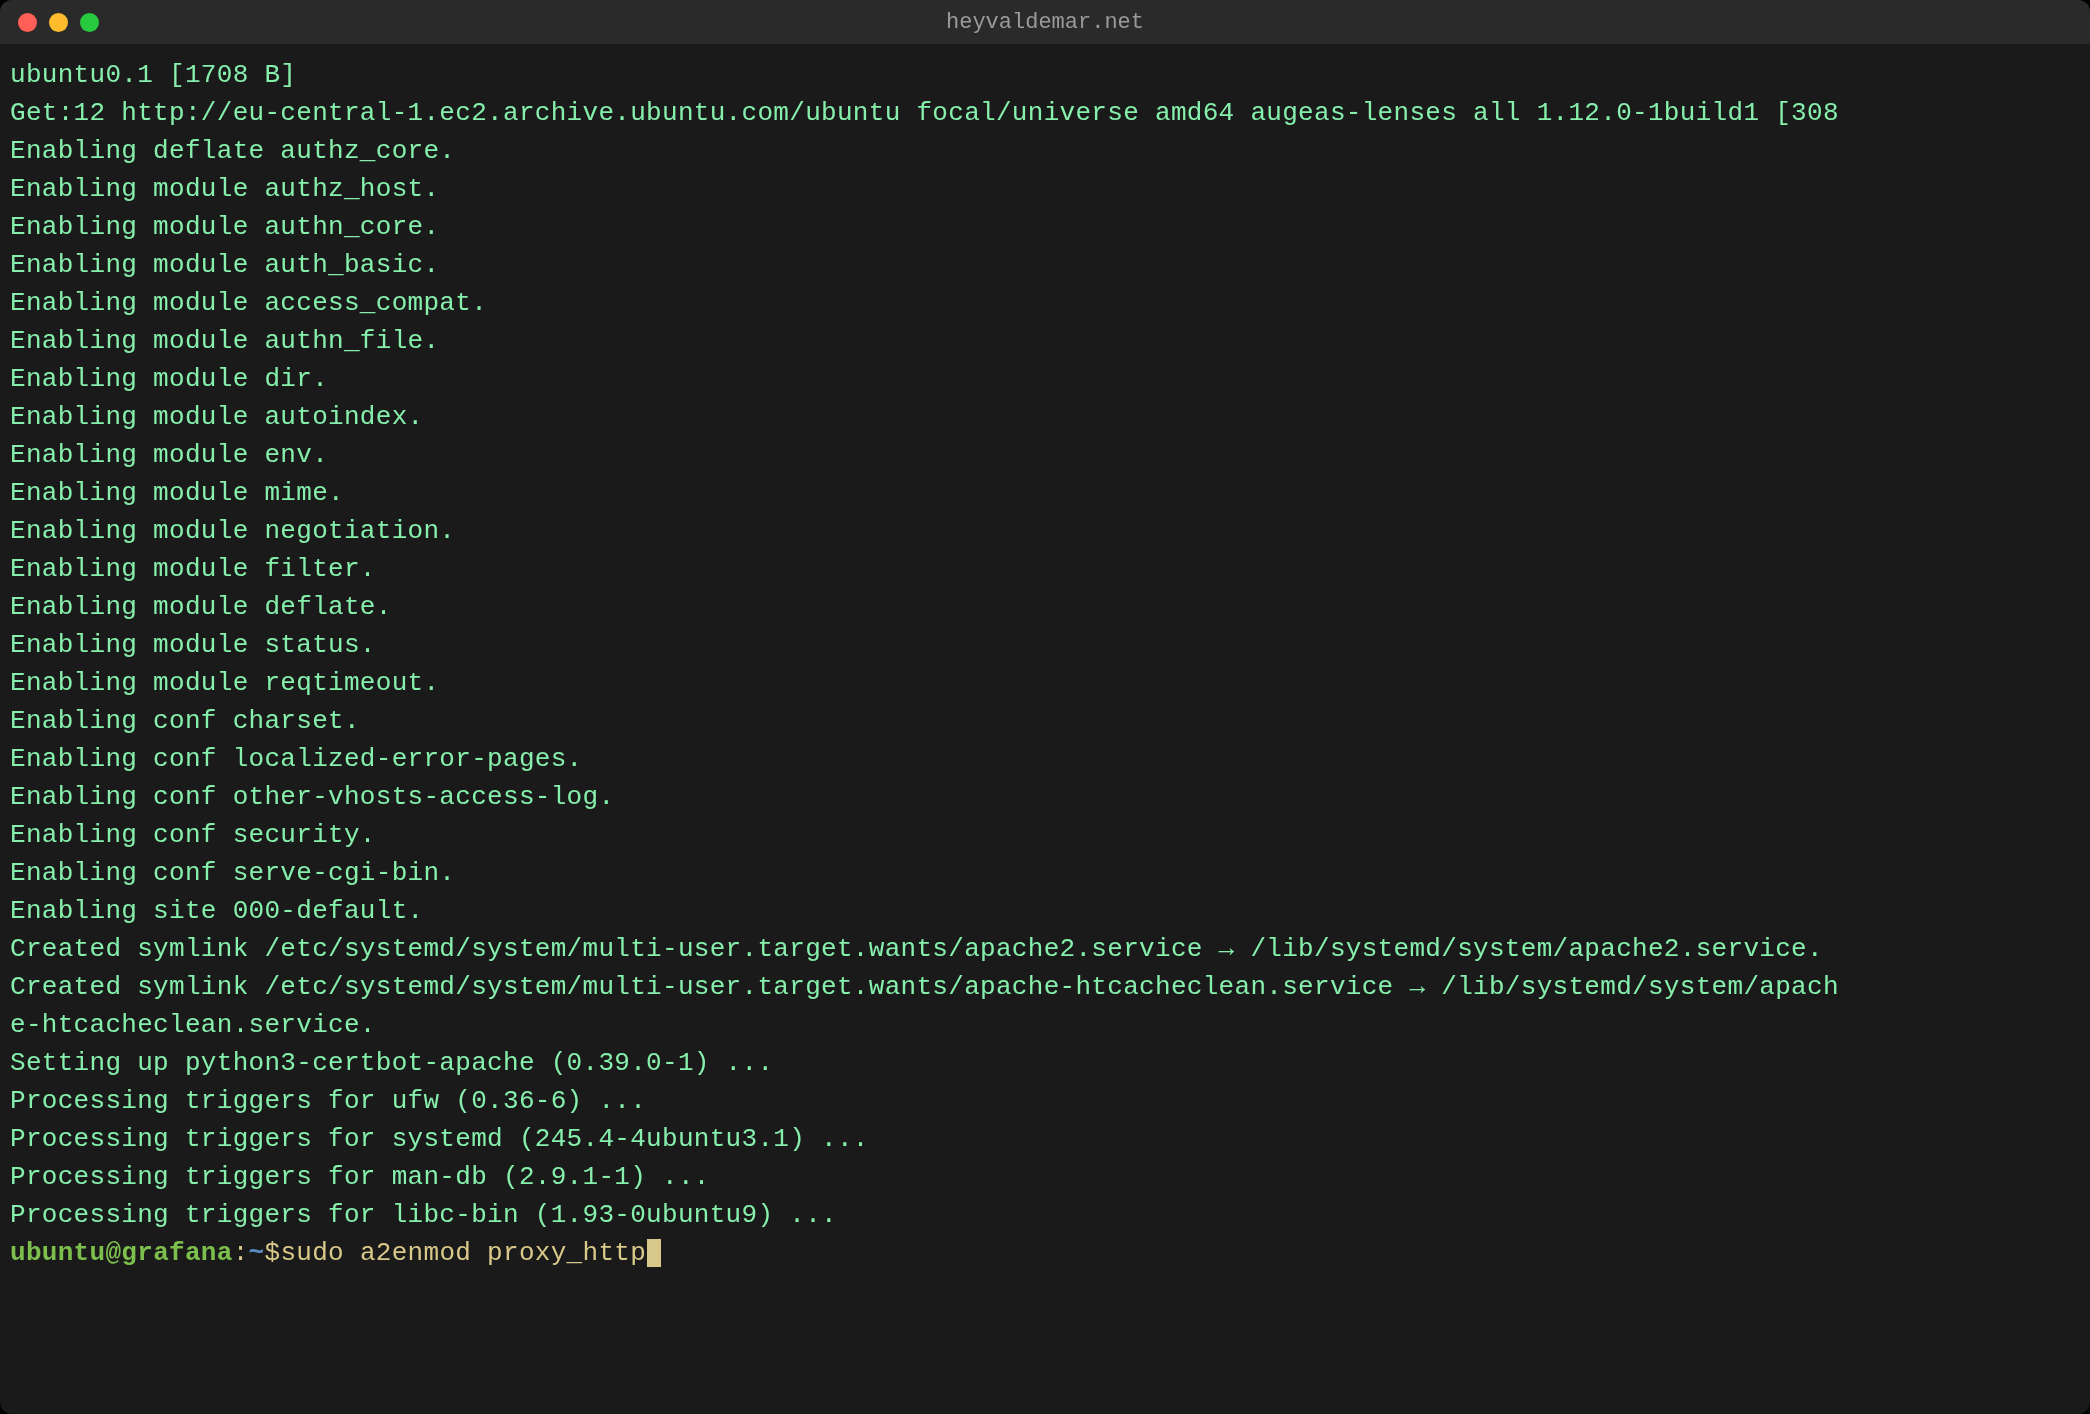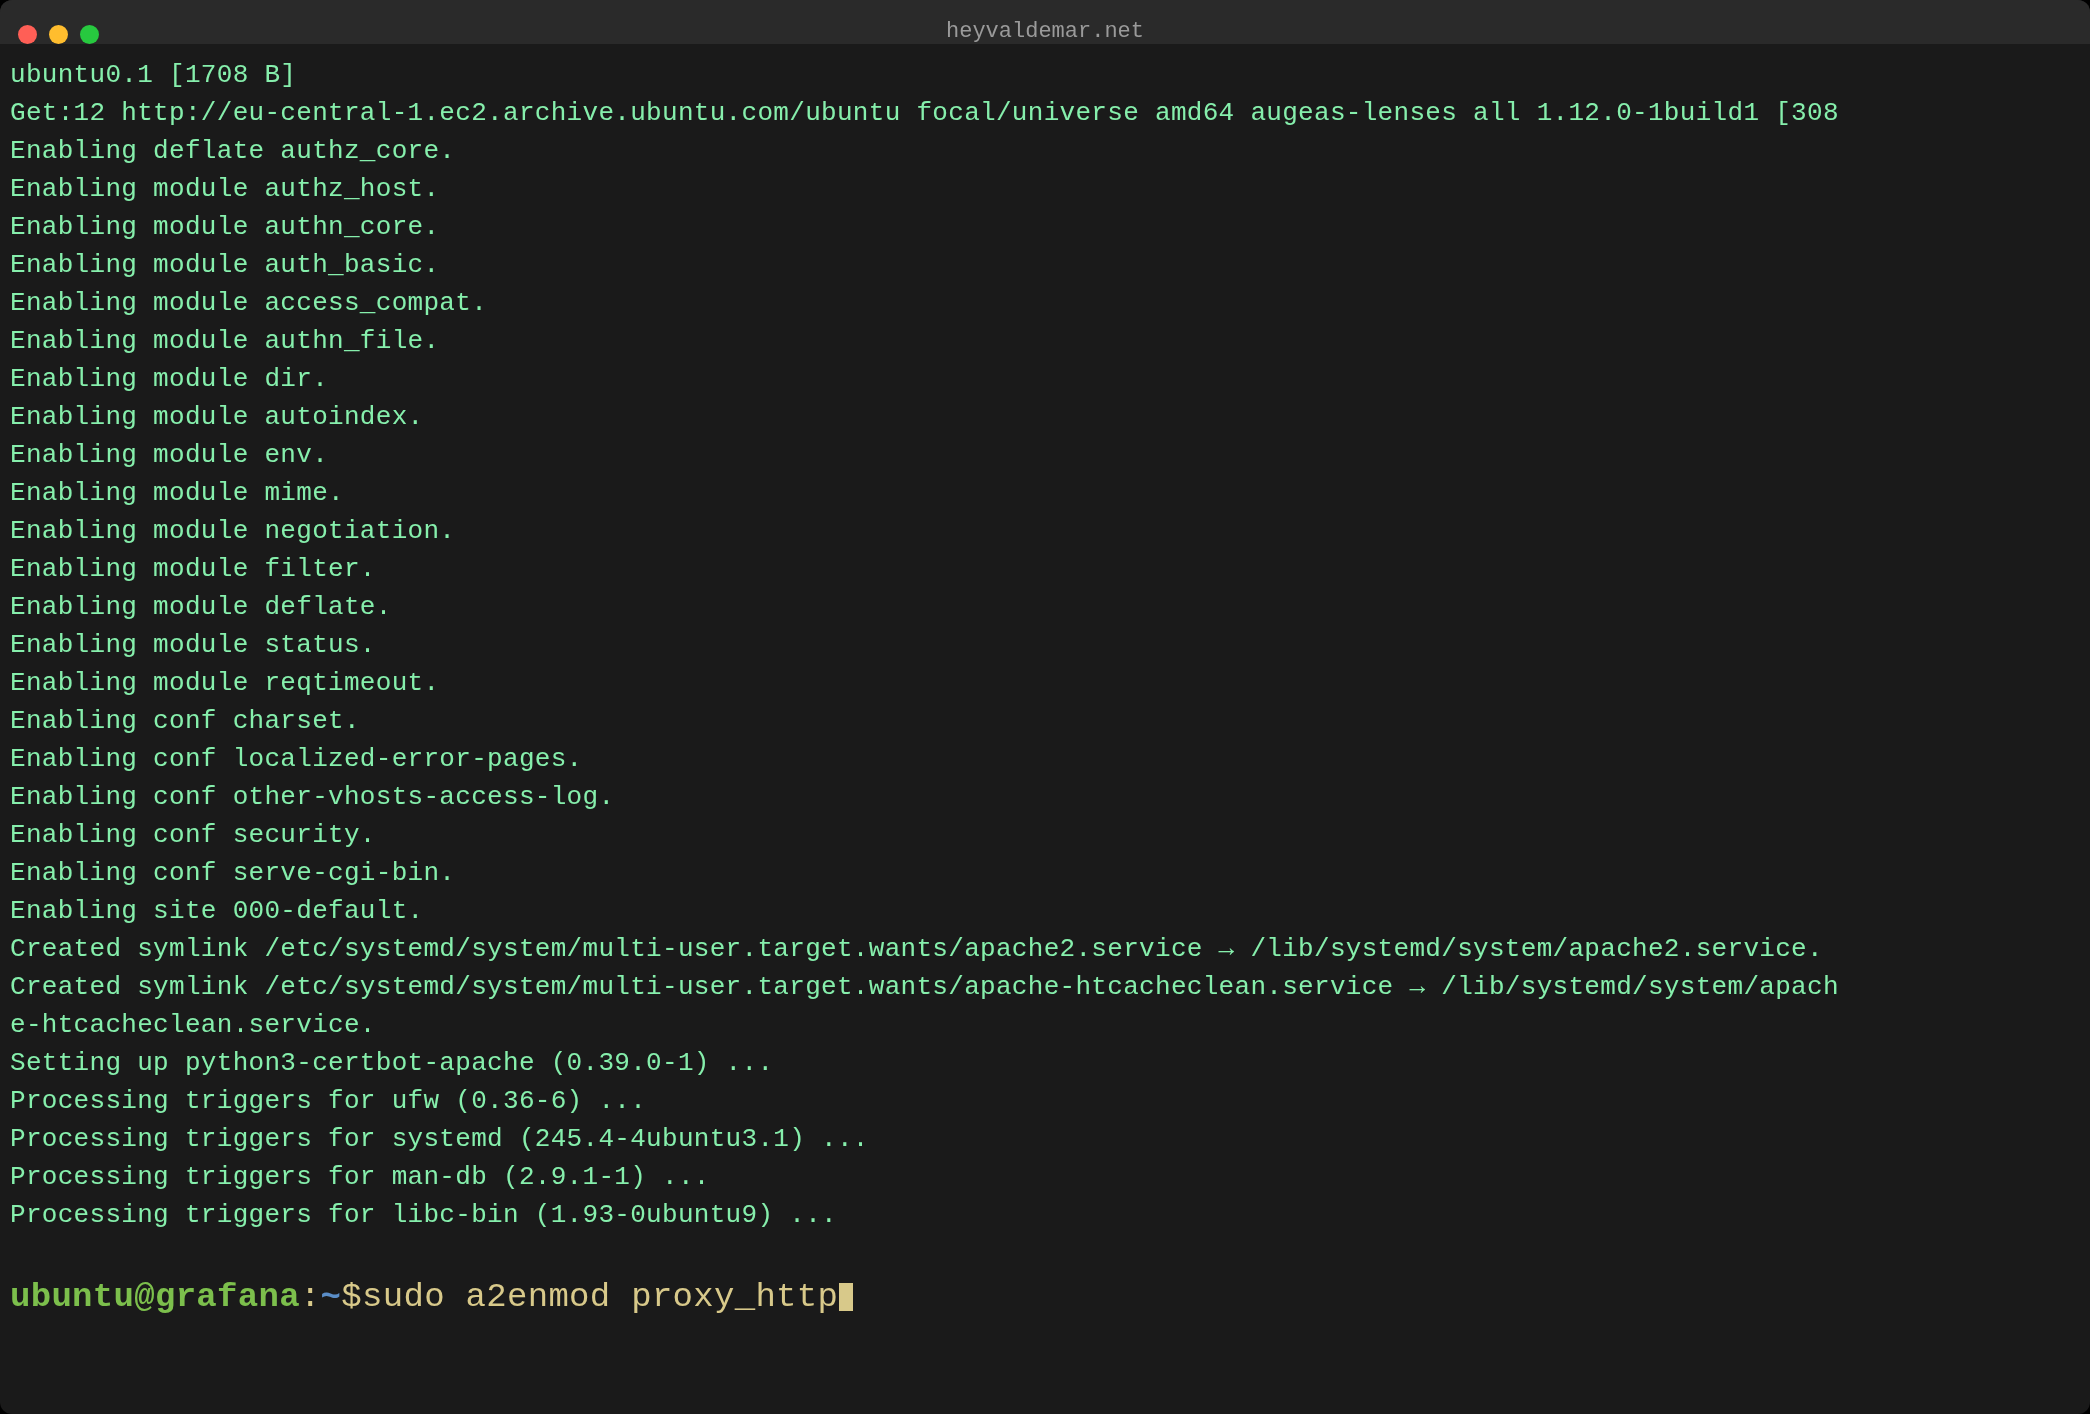--- a/index.html
+++ b/index.html
@@ -23,21 +23,21 @@
       display: flex;
       flex-direction: column;
       font-family: "SF Mono", Menlo, Monaco, "Courier New", monospace;
     }
 
     .title-bar {
       height: 44px;
       background: #2a2a2a;
       border-radius: 12px 12px 0 0;
       display: flex;
-      align-items: flex-end;
+      align-items: center;
       padding: 0 18px;
       position: relative;
     }
 
     .traffic-lights {
       display: flex;
       gap: 12px;
       align-items: center;
     }
 
@@ -71,25 +71,24 @@
       font-size: 26px;
       line-height: 38px;
       white-space: pre;
       font-family: "SF Mono", Menlo, Monaco, "Courier New", monospace;
       letter-spacing: 0.3px;
     }
 
     .prompt-line {
       display: flex;
       align-items: center;
-      font-size: 34px;
+      font-size: 26px;
       line-height: 38px;
       font-family: "SF Mono", Menlo, Monaco, "Courier New", monospace;
       letter-spacing: 0.3px;
-      margin-top: 44px;
     }
 
     .prompt-user {
       color: #7cbf4c;
       font-weight: bold;
     }
 
     .prompt-host {
       color: #7cbf4c;
       font-weight: bold;

